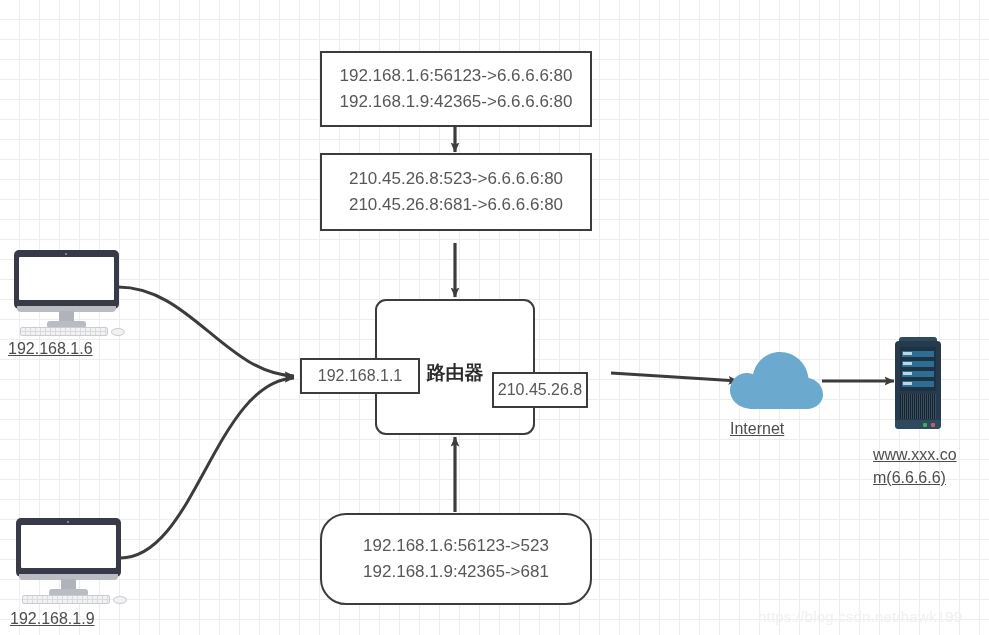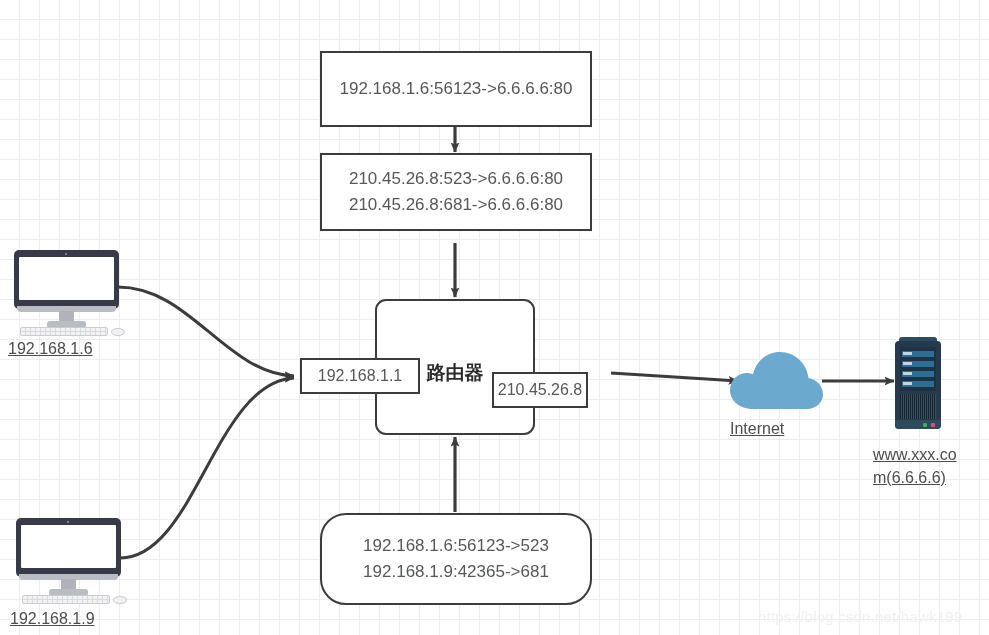--- a/index.html
+++ b/index.html
@@ -187,20 +187,21 @@
 
     <path d="M455,512 L455,437" fill="none" stroke="#3c3c3c" stroke-width="3.2" marker-end="url(#arrow)"></path>
 
     <path d="M611,373 L738,381" fill="none" stroke="#3c3c3c" stroke-width="3" marker-end="url(#arrow)"></path>
 
     <path d="M822,381 L894,381" fill="none" stroke="#3c3c3c" stroke-width="3" marker-end="url(#arrow)"></path>
   </svg>
 
   <div class="note-box" id="note-top" style="left:320px;top:25px;width:272px;height:76px;margin-top:26px;">
     <span class="line">192.168.1.6:56123-&gt;6.6.6.6:80</span>
+    <span class="line">192.168.1.9:42365-&gt;6.6.6.6:80</span>
   </div>
 
   <div class="note-box" id="note-middle" style="left:320px;top:153px;width:272px;height:78px;">
     <span class="line">210.45.26.8:523-&gt;6.6.6.6:80</span>
     <span class="line">210.45.26.8:681-&gt;6.6.6.6:80</span>
   </div>
 
   <div class="note-box" id="note-bottom" style="left:320px;top:513px;width:272px;height:92px;border-radius:26px;">
     <span class="line">192.168.1.6:56123-&gt;523</span>
     <span class="line">192.168.1.9:42365-&gt;681</span>

